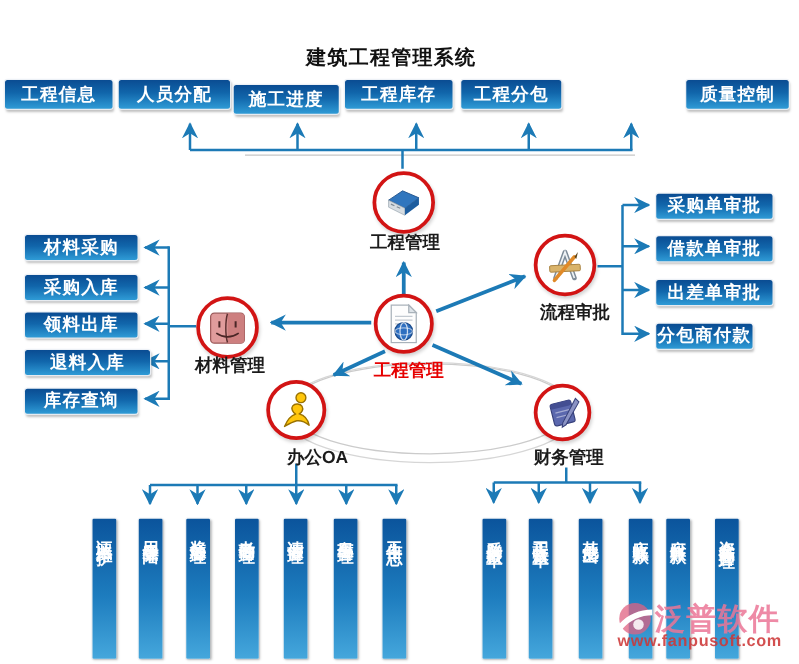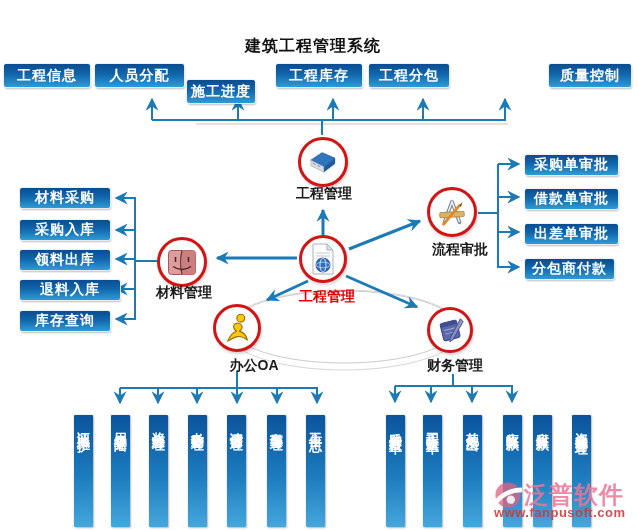--- a/index.html
+++ b/index.html
@@ -119,35 +119,35 @@
       <line x1="297" y1="258" x2="217" y2="258" marker-end="url(#ah)"></line>
       <line x1="308" y1="281" x2="267" y2="300" marker-end="url(#ah)"></line>
       <line x1="346" y1="276" x2="417" y2="307" marker-end="url(#ah)"></line>
     </g>
   </svg>
 
   <div class="title">建筑工程管理系统</div>
 
   <div class="hbtn" style="left:4px;top:64px;width:86px;">工程信息</div>
   <div class="hbtn" style="left:95px;top:64px;width:89px;">人员分配</div>
-  <div class="hbtn" style="left:187px;top:80px;width:68px;">施工进度</div>
+  <div class="hbtn" style="left:187px;top:68px;width:84px;">施工进度</div>
   <div class="hbtn" style="left:369px;top:64px;width:80px;">工程分包</div>
   <div class="hbtn" style="left:276px;top:64px;width:86px;">工程库存</div>
   <div class="hbtn" style="left:549px;top:64px;width:82px;">质量控制</div>
 
   <div class="hbtn sbtn" style="left:20px;top:188px;width:90px;">材料采购</div>
   <div class="hbtn sbtn" style="left:20px;top:220px;width:90px;">采购入库</div>
   <div class="hbtn sbtn" style="left:20px;top:250px;width:90px;">领料出库</div>
   <div class="hbtn sbtn" style="left:20px;top:280px;width:100px;">退料入库</div>
   <div class="hbtn sbtn" style="left:20px;top:311px;width:90px;">库存查询</div>
 
   <div class="hbtn sbtn" style="left:525px;top:155px;width:93px;">采购单审批</div>
   <div class="hbtn sbtn" style="left:525px;top:189px;width:93px;">借款单审批</div>
   <div class="hbtn sbtn" style="left:525px;top:224px;width:93px;">出差单审批</div>
-  <div class="hbtn sbtn" style="left:525px;top:259px;width:89px;font-family:Liberation Mono, monospace;">分包商付款</div>
+  <div class="hbtn sbtn" style="left:525px;top:259px;width:77px;font-family:Liberation Mono, monospace;">分包商付款</div>
 
   <div class="node" style="left:298px;top:137px;width:50px;height:50px;">
     <svg width="34" height="28" viewBox="0 0 36 30">
       <polygon points="5,13 17,5 31,11 19,20" fill="#3076be" stroke="#25568e" stroke-width="0.8"></polygon>
       <polygon points="5,13 19,20 19,26 5,19" fill="#d7dde2" stroke="#9aa6b0" stroke-width="0.6"></polygon>
       <polygon points="19,20 31,11 31,17 19,26" fill="#1d5d9f"></polygon>
       <line x1="7" y1="16.4" x2="10" y2="17.8" stroke="#7f8b95" stroke-width="1"></line>
       <line x1="12" y1="18.6" x2="15" y2="20" stroke="#7f8b95" stroke-width="1"></line>
     </svg>
   </div>

